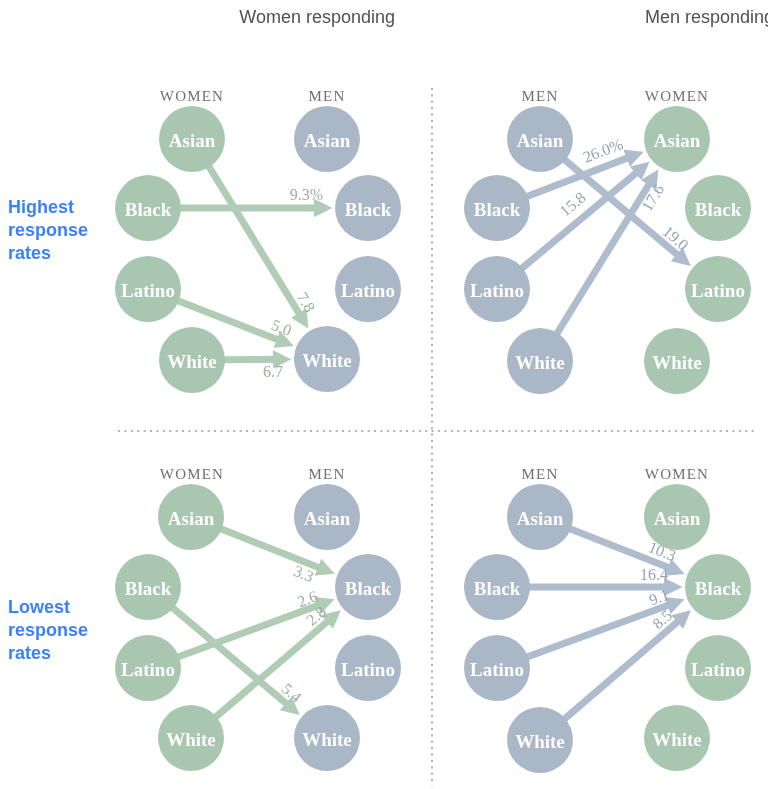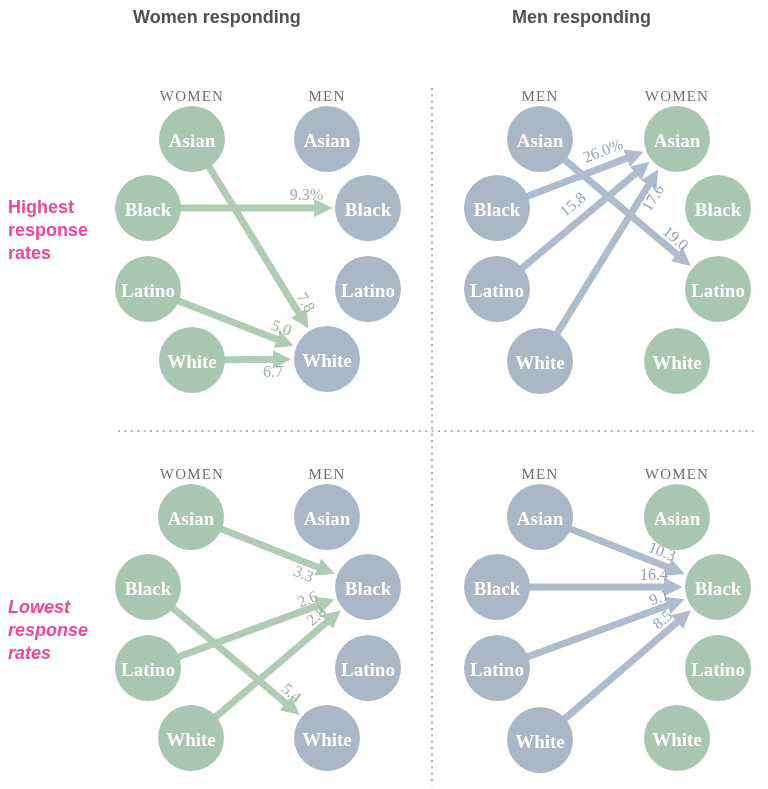--- a/index.html
+++ b/index.html
@@ -1,25 +1,25 @@
 <!DOCTYPE html>
 <html><head>
 <meta charset="utf-8">
 <style>
   html,body{margin:0;padding:0;background:#ffffff;}
   .canvas{position:relative;width:768px;height:789px;background:#ffffff;overflow:hidden;
           font-family:"Liberation Sans",sans-serif;}
-  .chart-title{position:absolute;top:6px;width:262px;text-align:left;
-               font-size:18px;line-height:23px;font-weight:bold;color:#515151;}
+  .chart-title{position:absolute;top:6px;width:262px;text-align:right;
+               font-size:18px;line-height:23px;font-weight:normal;color:#515151;}
   .chart-title.left{left:133px;}
   .chart-title.right{left:512px;}
   .row-label{position:absolute;left:8px;font-size:18px;line-height:23px;
-             font-weight:bold;color:#ec4899;}
+             font-weight:bold;color:#3b82f6;}
   .row-label.top{top:196px;}
-  .row-label.bottom{top:596px;font-style:italic;}
+  .row-label.bottom{top:596px;}
   #diagram{position:absolute;left:0;top:0;}
   #diagram text{font-family:"Liberation Serif",serif;}
 </style>
 </head>
 <body>
 
 <div class="canvas">
 
   <div class="chart-title left">
     <div>Women responding</div>

